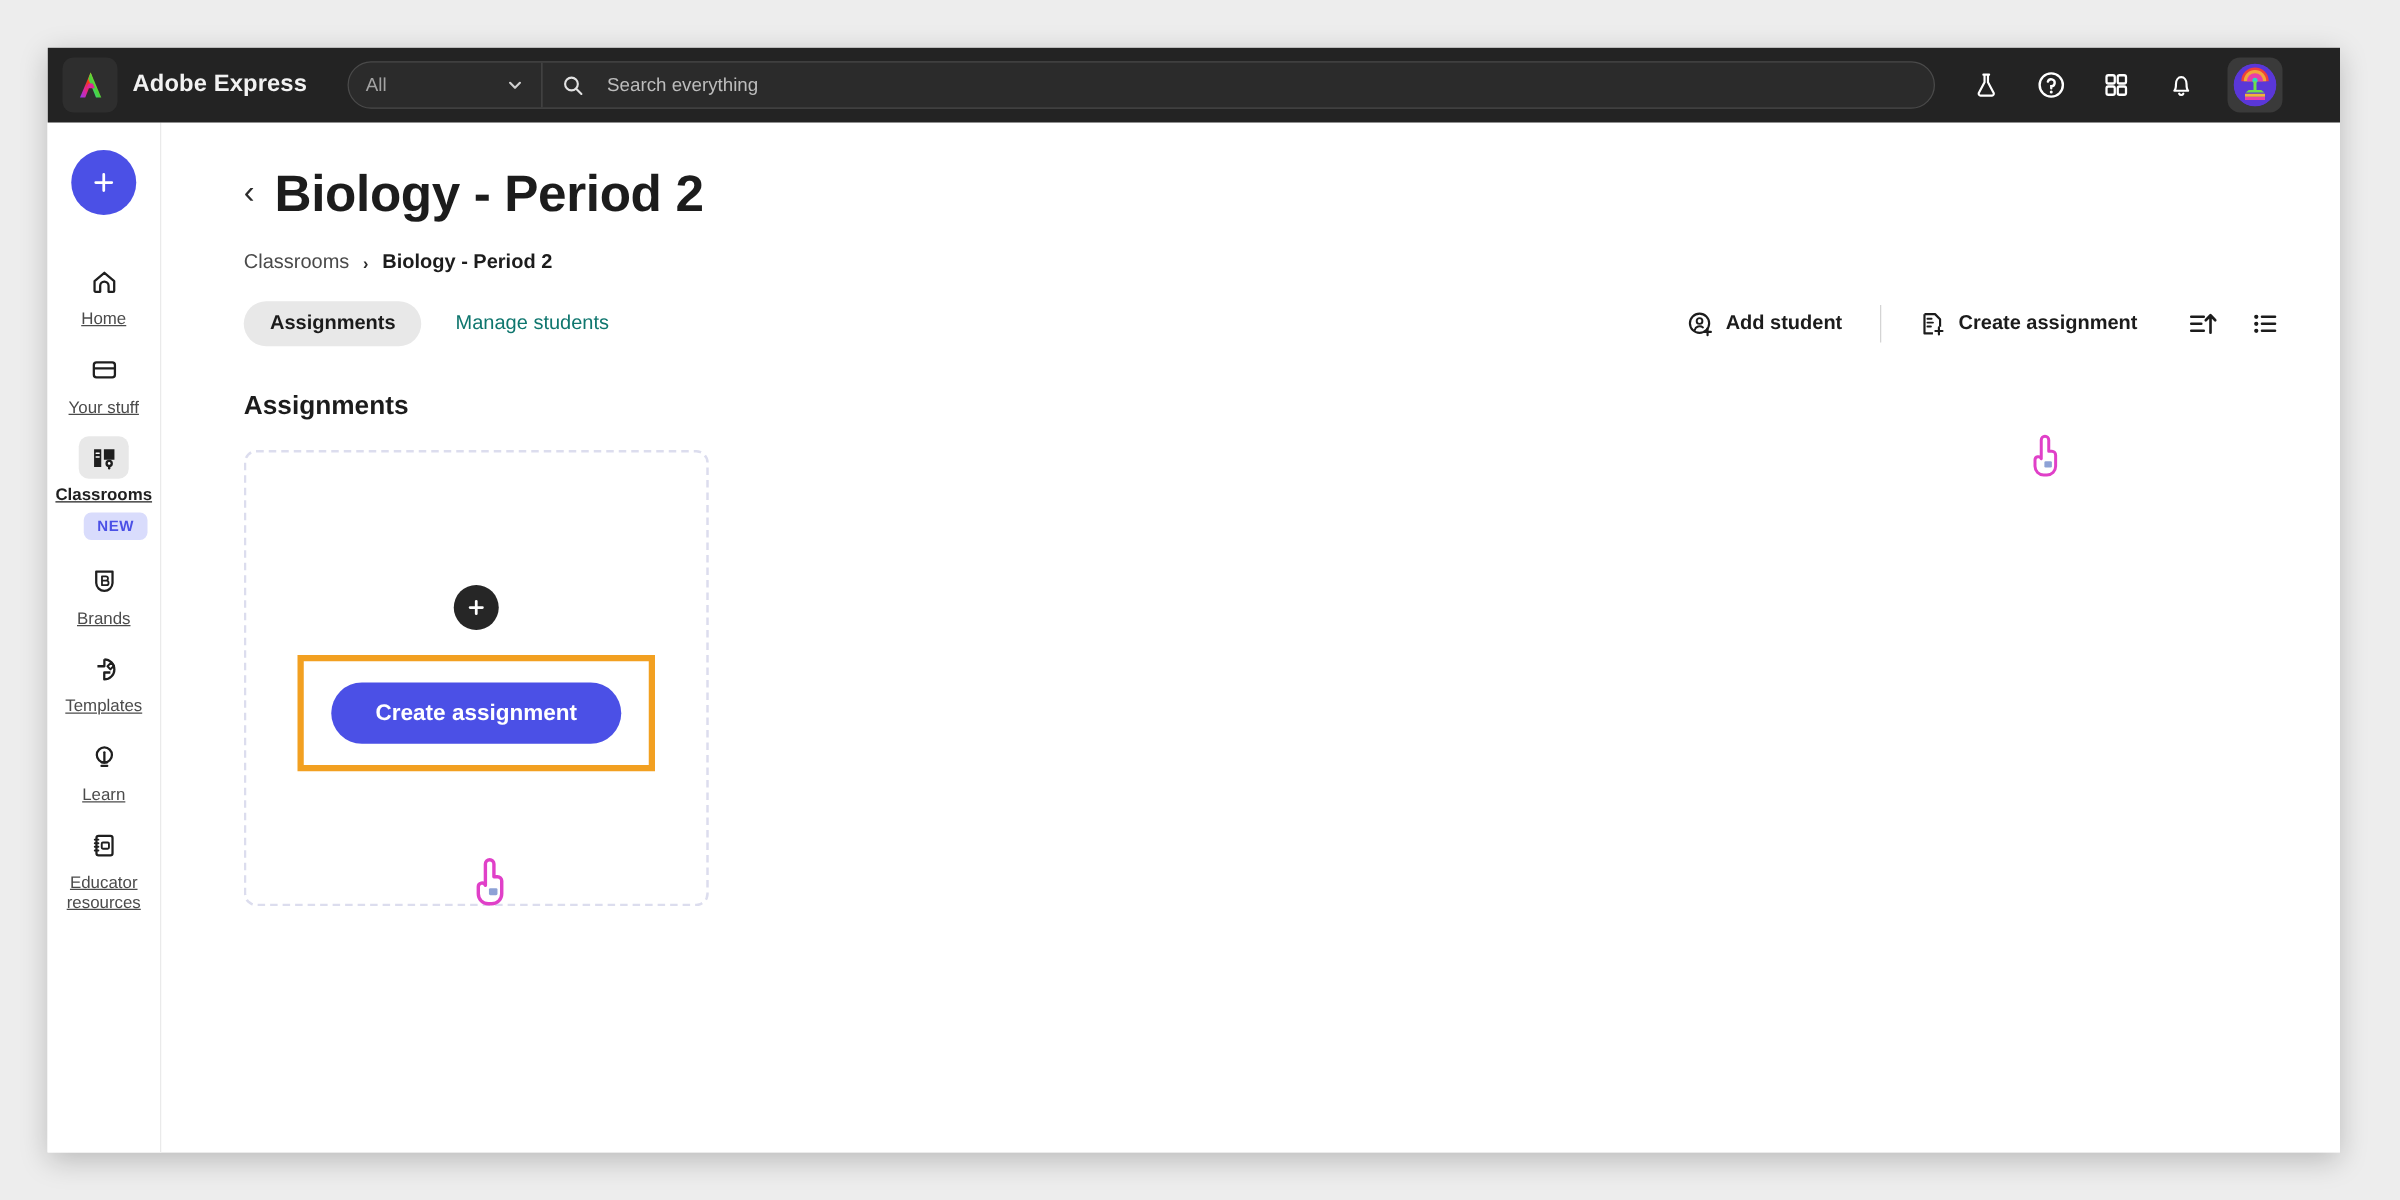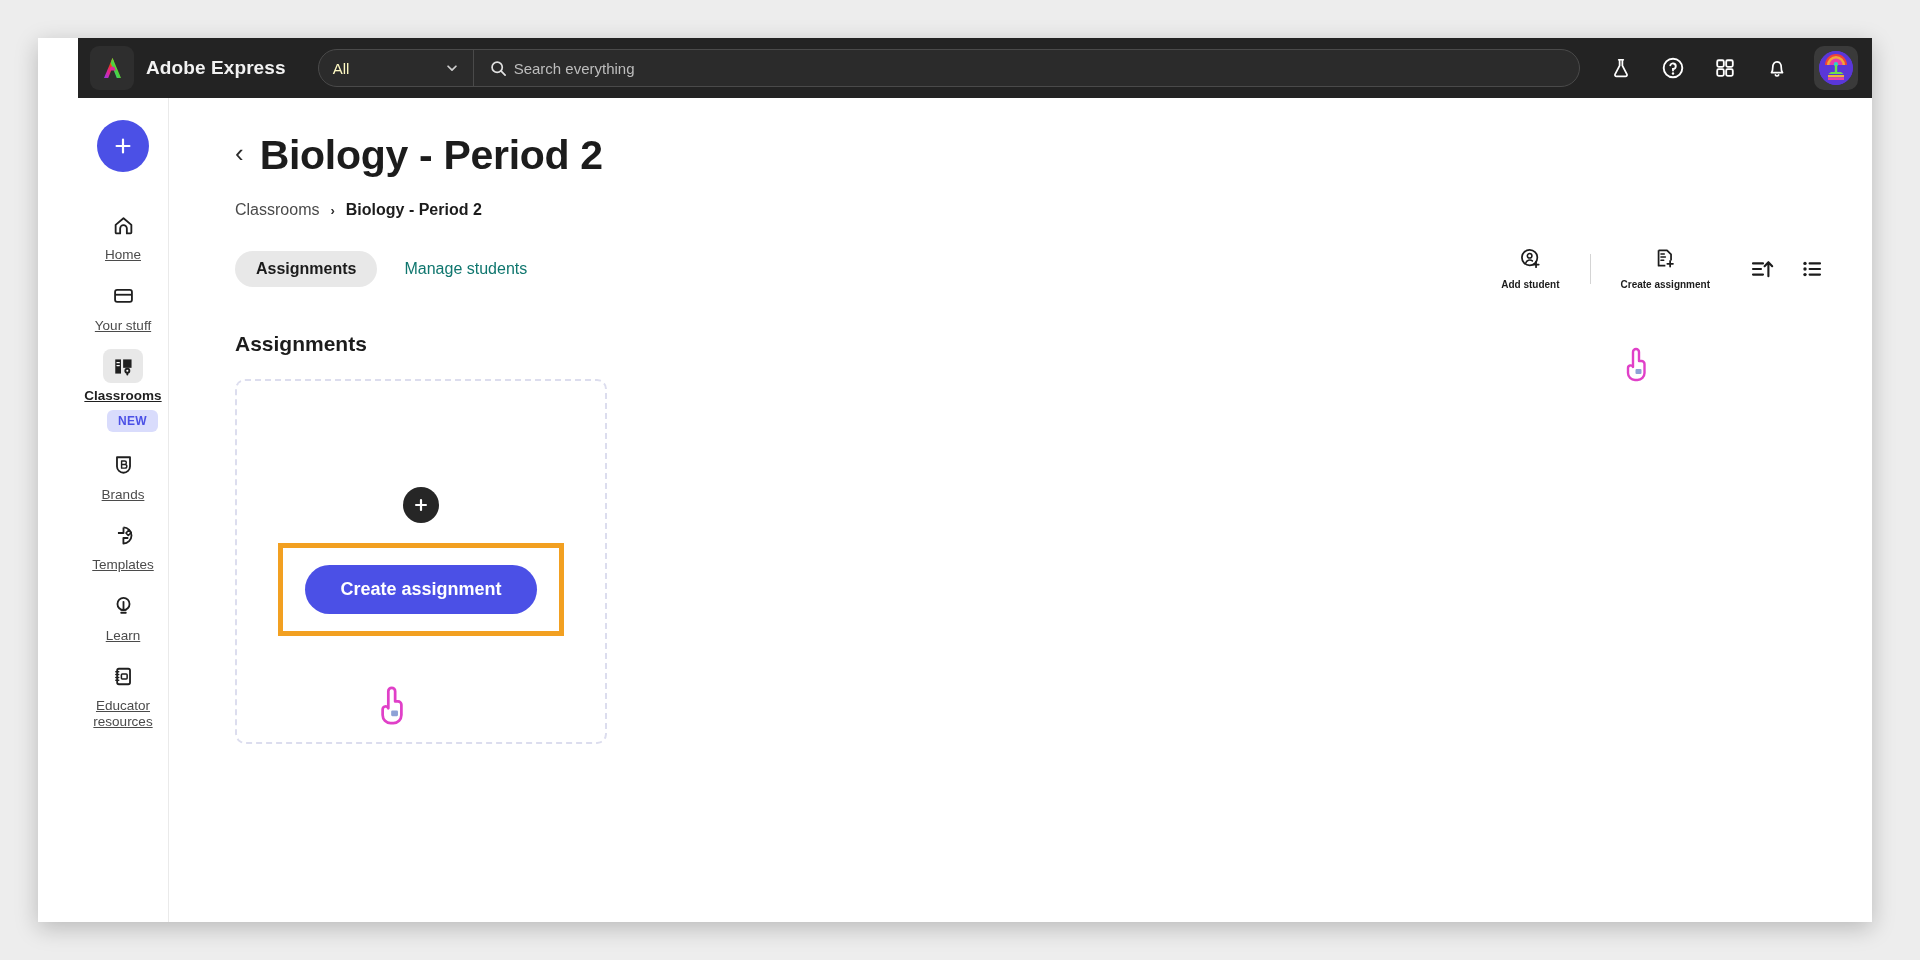--- a/index.html
+++ b/index.html
@@ -11,21 +11,20 @@
   }
 
   
   .app-window {
     position: absolute;
     left: 38px; top: 38px;
     width: 1834px; height: 884px;
     background: #ffffff;
     box-shadow: 0 6px 22px rgba(0,0,0,0.22);
     overflow: hidden;
-    padding-left: 40px;
   }
 
   
   .topnav {
     position: relative;
     height: 60px;
     background: #232323;
     display: flex;
     align-items: center;
     padding: 0 14px 0 12px;
@@ -57,30 +56,30 @@
     max-width: 1270px;
     overflow: hidden;
   }
   .scope-select {
     display: flex;
     align-items: center;
     width: 155px;
     height: 100%;
     padding: 0 14px;
     border-right: 1px solid #4a4a4a;
-    color: #fef9c3;
+    color: #a3a3a3;
     font-size: 15px;
     flex: none;
     cursor: pointer;
     justify-content: space-between;
   }
   .search-field {
     display: flex;
     align-items: center;
-    gap: 7px;
+    gap: 19px;
     padding: 0 16px;
     flex: 1;
     height: 100%;
     cursor: text;
   }
   .search-placeholder { color: #bdbdbd; font-size: 15px; }
   .nav-right {
     display: flex;
     align-items: center;
     gap: 22px;
@@ -209,26 +208,25 @@
     font-size: 16px;
     color: #0f766e;
     cursor: pointer;
     white-space: nowrap;
   }
   .tab.selected { background: #e8e8e8; color: #1b1b1b; font-weight: bold; }
 
   .actions { display: flex; align-items: center; gap: 0; }
   .action-btn {
     display: flex; align-items: center; gap: 10px;
-    font-size: 10px; font-weight: bold; color: #1c1c1c;
+    font-size: 16px; font-weight: bold; color: #1c1c1c;
     cursor: pointer;
     padding: 6px 22px;
     white-space: nowrap;
     position: relative;
-    flex-direction: column;
   }
   .action-divider {
     width: 1px; height: 30px; background: #d4d4d4; margin: 0 8px;
   }
   .icon-only-btn {
     width: 40px; height: 34px;
     display: flex; align-items: center; justify-content: center;
     cursor: pointer;
     margin-left: 10px;
   }

